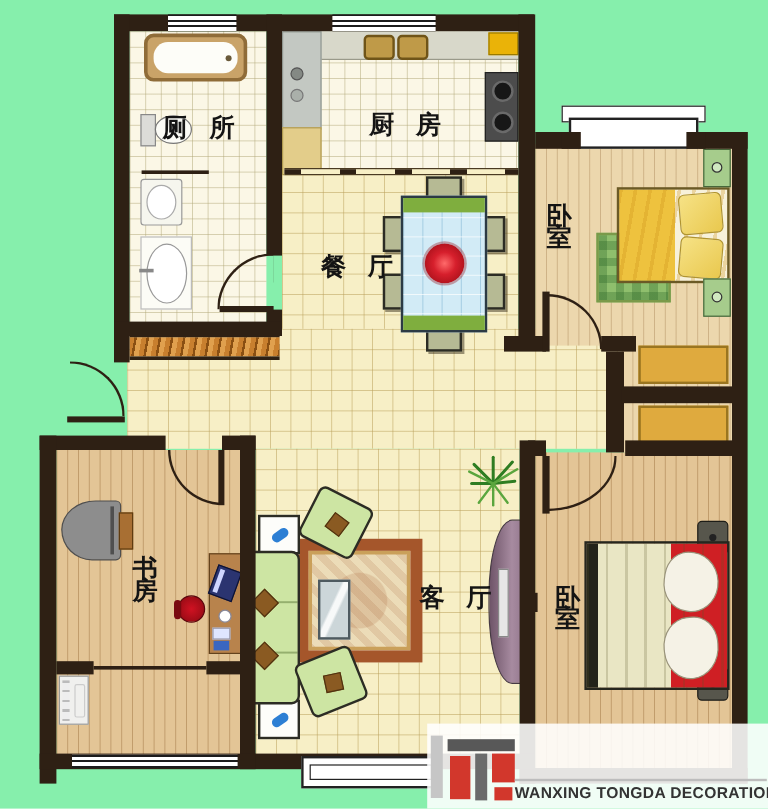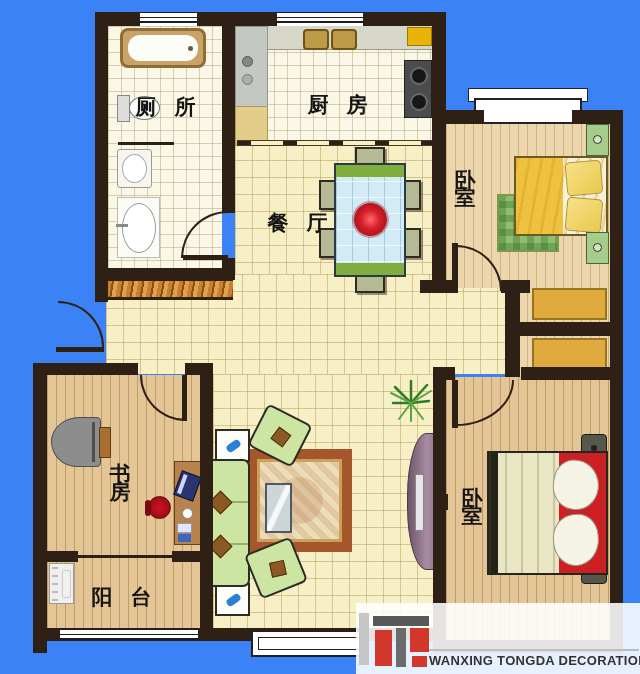--- a/index.html
+++ b/index.html
@@ -1,16 +1,16 @@
 <!DOCTYPE html>
 <html><head>
 <meta charset="utf-8">
 <style>
   html,body{margin:0;padding:0;background:#fff;}
-  .plan{position:relative;width:640px;height:674px;background:#3b82f6;overflow:hidden;
+  .plan{position:relative;width:640px;height:674px;background:#86efac;overflow:hidden;
         font-family:"Liberation Sans",sans-serif;}
   .a{position:absolute;box-sizing:border-box;}
   .wall{background:#2e2014;}
   
   .tY{background-color:#f7efc6;
       background-image:linear-gradient(rgba(187,162,92,.55) 1px,transparent 1px),
                        linear-gradient(90deg,rgba(187,162,92,.55) 1px,transparent 1px);
       background-size:17px 17px;}
   .tW{background-color:#fbf7e6;
       background-image:linear-gradient(rgba(176,166,118,.5) 1px,transparent 1px),
@@ -220,22 +220,22 @@
   <div class="a wall" style="left:452px;top:243px;width:6px;height:50px;"></div>
   <div class="a arc" style="left:456px;top:245px;width:46px;height:46px;border-top:2px solid #2e2014;border-right:2px solid #2e2014;border-top-right-radius:100% 100%;"></div>
   <div class="a wall" style="left:452px;top:380px;width:6px;height:48px;"></div>
   <div class="a arc" style="left:456px;top:380px;width:58px;height:46px;border-bottom:2px solid #2e2014;border-right:2px solid #2e2014;border-bottom-right-radius:100% 100%;"></div>
 
   <div class="a lbl" style="left:118px;top:94px;width:104px;height:26px;">厕所</div>
   <div class="a lbl" style="left:286px;top:92px;width:112px;height:26px;">厨房</div>
   <div class="a lbl" style="left:246px;top:210px;width:112px;height:26px;">餐厅</div>
   <div class="a lblv" style="left:451px;top:152px;width:28px;height:112px;">卧室</div>
   <div class="a lblv" style="left:106px;top:446px;width:28px;height:108px;">书房</div>
+  <div class="a lbl" style="left:328px;top:486px;width:112px;height:26px;">客厅</div>
   <div class="a lblv" style="left:458px;top:470px;width:28px;height:112px;">卧室</div>
-  <div class="a lbl" style="left:70px;top:584px;width:112px;height:26px;">阳台</div>
 
   <div class="a" style="left:356px;top:603px;width:284px;height:71px;background:rgba(255,255,255,.88);">
     <div class="a" style="left:3px;top:10px;width:10px;height:52px;background:#c6c6c6;"></div>
     <div class="a" style="left:17px;top:6px;width:56px;height:58px;">
       <div class="a" style="left:0;top:7px;width:56px;height:10px;background:#585858;"></div>
       <div class="a" style="left:2px;top:21px;width:17px;height:36px;background:#d2372c;"></div>
       <div class="a" style="left:23px;top:19px;width:10px;height:39px;background:#6b6b6b;"></div>
       <div class="a" style="left:37px;top:19px;width:19px;height:24px;background:#d2372c;"></div>
       <div class="a" style="left:39px;top:47px;width:15px;height:11px;background:#d2372c;"></div>
     </div>

